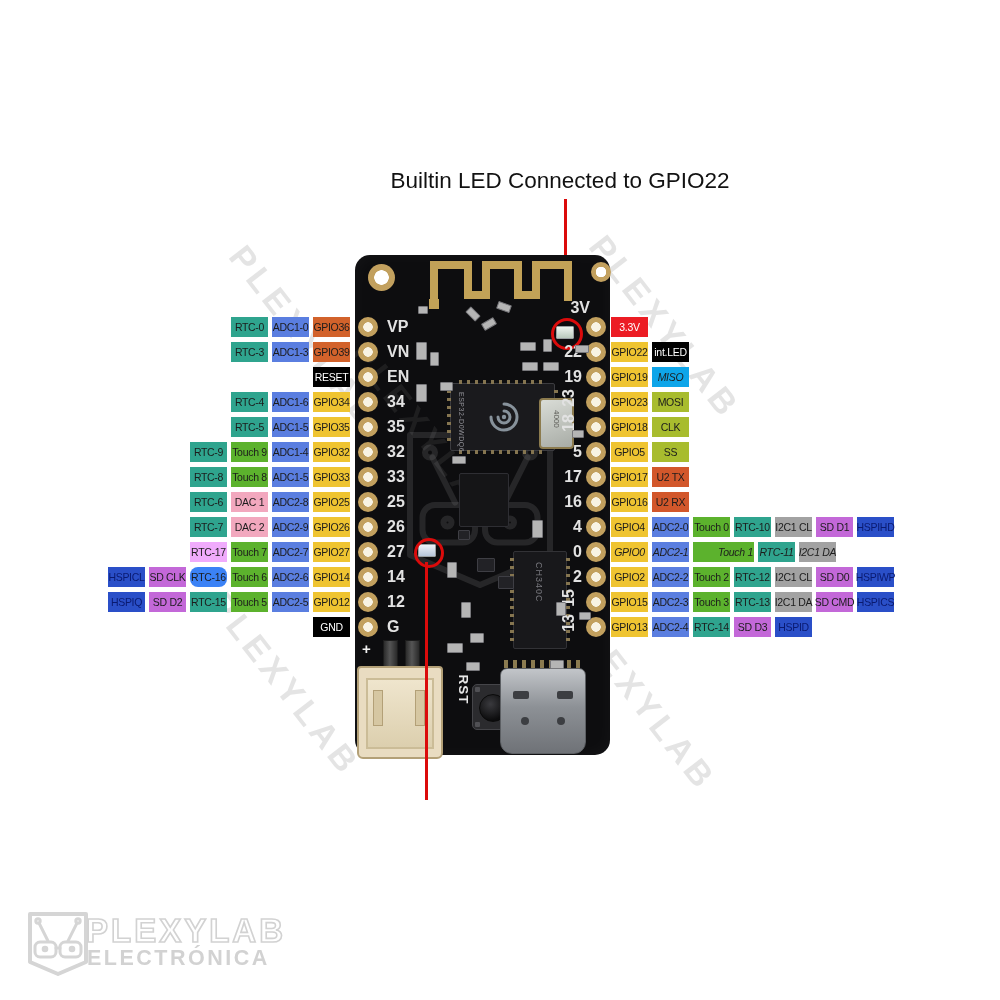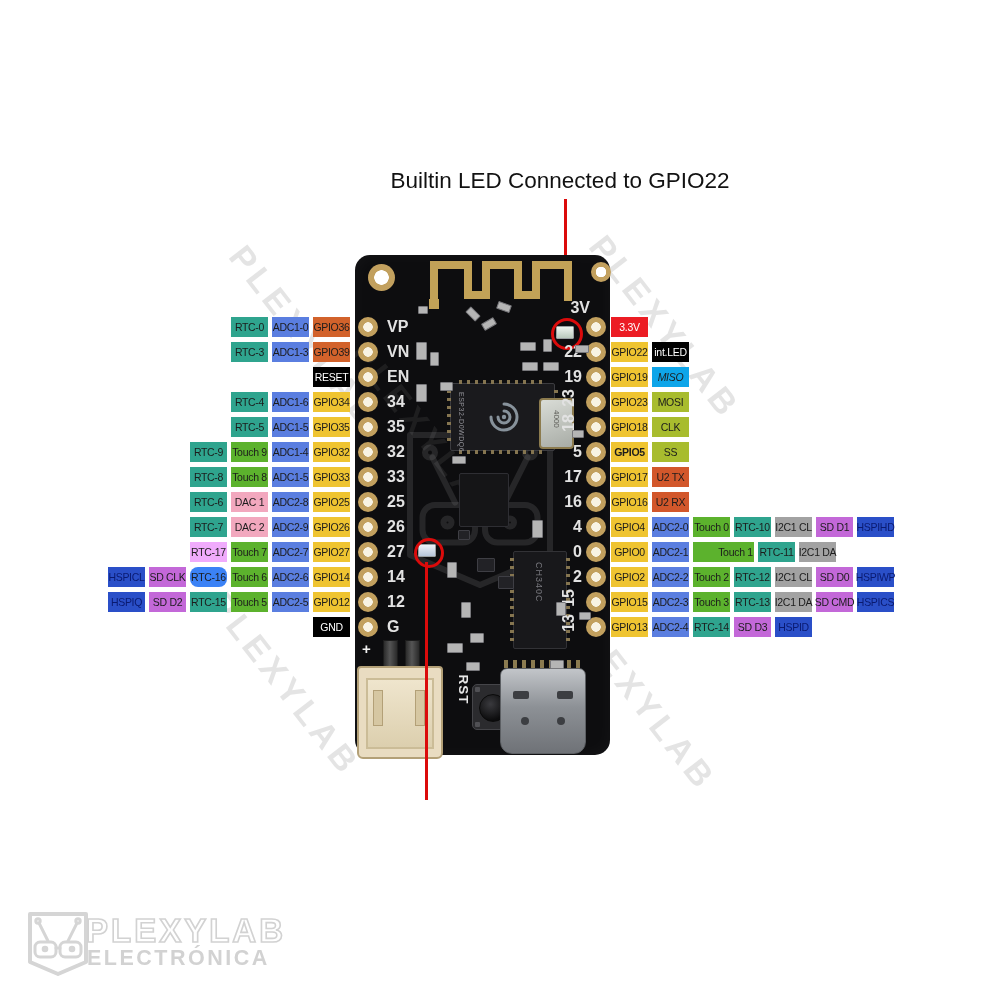--- a/index.html
+++ b/index.html
@@ -294,21 +294,21 @@
       </div>
       <div class="hole" style="left: 586px; top: 392px;"></div>
       <div class="silk silk-right" style="left: 556px; top: 392px; transform: rotate(-90deg);">23</div>
       <div class="pin-row right" style="top: 417px;">
         <div class="pin-label" style="background: rgb(239, 196, 49); color: rgb(28, 28, 28);">GPIO18</div>
         <div class="pin-label" style="background: rgb(168, 188, 46); color: rgb(28, 28, 28);">CLK</div>
       </div>
       <div class="hole" style="left: 586px; top: 417px;"></div>
       <div class="silk silk-right" style="left: 556px; top: 417px; transform: rotate(-90deg);">18</div>
       <div class="pin-row right" style="top: 442px;">
-        <div class="pin-label" style="background: rgb(239, 196, 49); color: rgb(28, 28, 28); font-weight: bold;">GPIO5</div>
+        <div class="pin-label" style="background: rgb(239, 196, 49); color: rgb(28, 28, 28);">GPIO5</div>
         <div class="pin-label" style="background: rgb(168, 188, 46); color: rgb(28, 28, 28);">SS</div>
       </div>
       <div class="hole" style="left: 586px; top: 442px;"></div>
       <div class="silk silk-right" style="left: 556px; top: 442px;">5</div>
       <div class="pin-row right" style="top: 467px;">
         <div class="pin-label" style="background: rgb(239, 196, 49); color: rgb(28, 28, 28);">GPIO17</div>
         <div class="pin-label" style="background: rgb(210, 87, 43); color: rgb(28, 28, 28);">U2 TX</div>
       </div>
       <div class="hole" style="left: 586px; top: 467px;"></div>
       <div class="silk silk-right" style="left: 556px; top: 467px;">17</div>
@@ -322,21 +322,21 @@
         <div class="pin-label" style="background: rgb(239, 196, 49); color: rgb(28, 28, 28);">GPIO4</div>
         <div class="pin-label" style="background: rgb(90, 126, 224); color: rgb(28, 28, 28);">ADC2-0</div>
         <div class="pin-label" style="background: rgb(92, 178, 45); color: rgb(28, 28, 28);">Touch 0</div>
         <div class="pin-label" style="background: rgb(47, 164, 142); color: rgb(28, 28, 28);">RTC-10</div>
         <div class="pin-label" style="background: rgb(162, 162, 162); color: rgb(28, 28, 28);">I2C1 CL</div>
         <div class="pin-label" style="background: rgb(195, 104, 216); color: rgb(28, 28, 28);">SD D1</div>
         <div class="pin-label" style="background: rgb(42, 79, 200); color: rgb(10, 26, 112);">HSPIHD</div>
       </div>
       <div class="hole" style="left: 586px; top: 517px;"></div>
       <div class="silk silk-right" style="left: 556px; top: 517px;">4</div>
-      <div class="pin-row right" style="top: 542px;">
+      <div class="pin-row right" style="top: 542px; font-style: italic;">
         <div class="pin-label" style="background: rgb(239, 196, 49); color: rgb(28, 28, 28);">GPIO0</div>
         <div class="pin-label" style="background: rgb(90, 126, 224); color: rgb(28, 28, 28);">ADC2-1</div>
         <div class="pin-label" style="background: rgb(92, 178, 45); color: rgb(28, 28, 28); padding-left: 24px;">Touch 1</div>
         <div class="pin-label" style="background: rgb(47, 164, 142); color: rgb(28, 28, 28);">RTC-11</div>
         <div class="pin-label" style="background: rgb(162, 162, 162); color: rgb(28, 28, 28);">I2C1 DA</div>
       </div>
       <div class="hole" style="left: 586px; top: 542px;"></div>
       <div class="silk silk-right" style="left: 556px; top: 542px;">0</div>
       <div class="pin-row right" style="top: 567px;">
         <div class="pin-label" style="background: rgb(239, 196, 49); color: rgb(28, 28, 28);">GPIO2</div>

